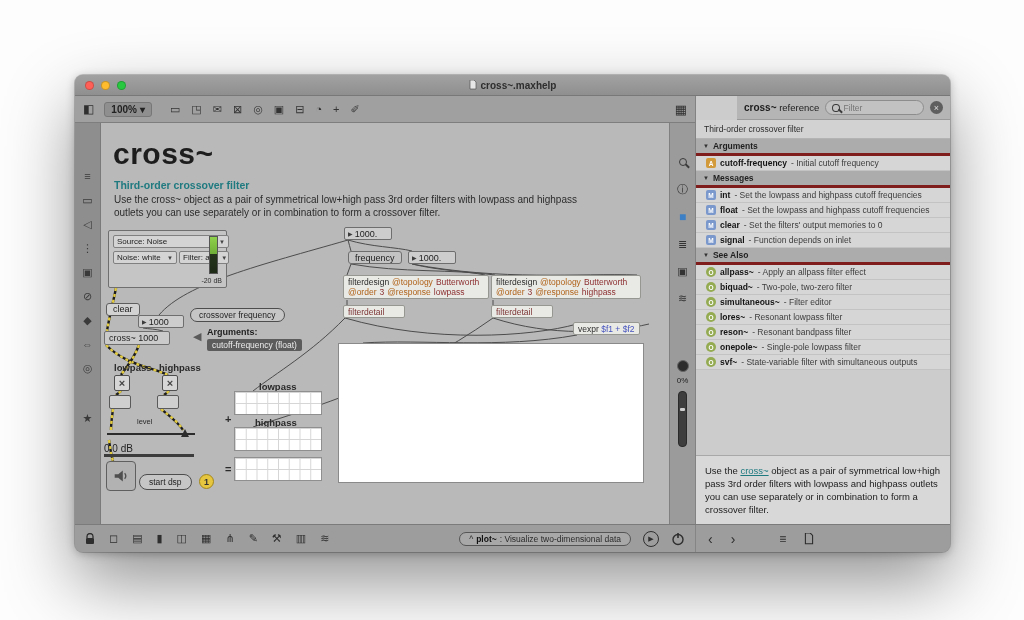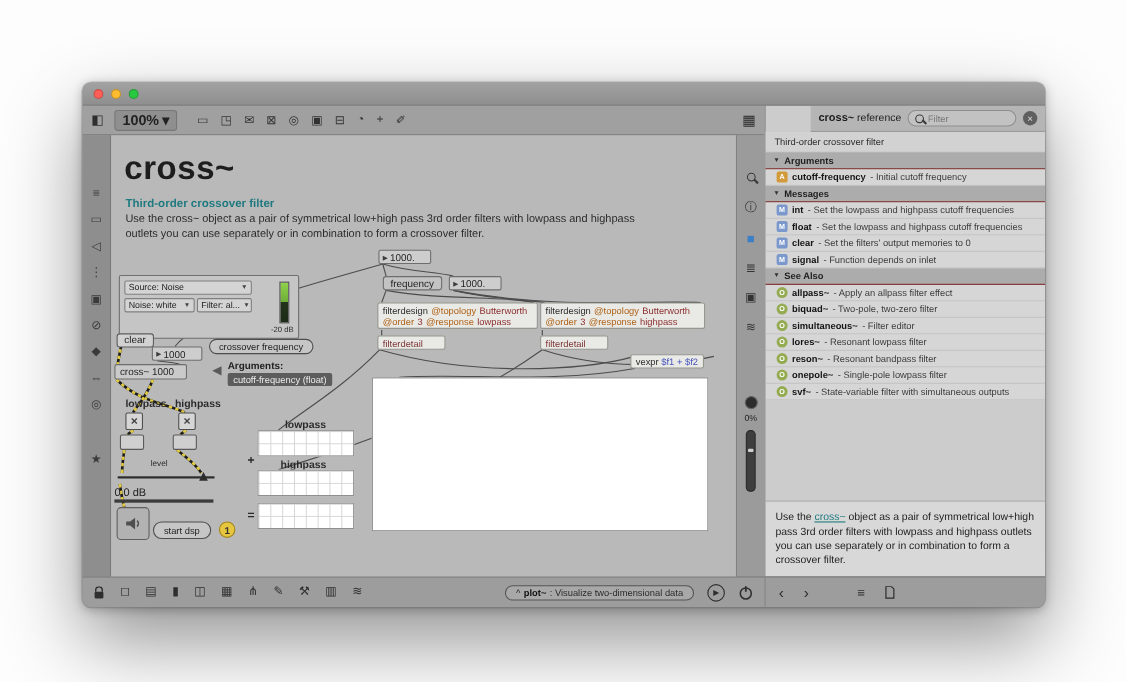--- a/index.html
+++ b/index.html
@@ -15,21 +15,21 @@
   .light{ width:9px; height:9px; border-radius:50%; border:0.5px solid rgba(0,0,0,.2); }
   .light.red{ background:#ff5f57; } .light.yel{ background:#febc2e; } .light.grn{ background:#28c840; }
   .win-title{ position:absolute; left:0; right:0; text-align:center; font-size:10px; font-weight:bold; color:#2e2e2e; pointer-events:none; display:flex; justify-content:center; align-items:center; gap:4px; }
 
   .midrow{ flex:1; display:flex; min-height:0; }
   .maincol{ width:620px; flex:0 0 620px; display:flex; flex-direction:column; min-height:0; }
 
   
   .toolbar{ height:27px; flex:0 0 27px; background:#a0a0a0; border-bottom:1px solid #7e7e7e; display:flex; align-items:center; padding:0 8px; gap:10px; }
   .tb-toggle{ font-size:12px; color:#2f2f2f; cursor:default; }
-  .zoom-btn{ display:flex; align-items:center; gap:3px; background:#8f8f8f; border:1px solid #777; border-radius:3px; font-size:13px; font-weight:bold; color:#222; padding:1px 6px; }
+  .zoom-btn{ display:flex; align-items:center; gap:3px; background:#8f8f8f; border:1px solid #777; border-radius:3px; font-size:10px; font-weight:bold; color:#222; padding:1px 6px; }
   .tb-icons{ display:flex; gap:11px; margin-left:8px; }
   .tb-icon{ font-size:11px; color:#333; }
   .tb-grid{ margin-left:auto; font-size:13px; color:#2f2f2f; }
 
   .bodyrow{ flex:1; display:flex; min-height:0; }
 
   
   .left-strip{ width:26px; flex:0 0 26px; background:#8e8e8e; border-right:1px solid #7a7a7a; display:flex; flex-direction:column; align-items:center; padding-top:48px; gap:13px; }
   .ls-icon{ font-size:11px; color:#3a3a3a; line-height:1; }
   .ls-icon:last-child{ margin-top:26px; }
@@ -104,21 +104,21 @@
 
   
   .sidebar{ flex:1; background:#cccccc; border-left:1px solid #828282; display:flex; flex-direction:column; min-height:0; }
   .sb-header{ height:24px; flex:0 0 24px; background:#b5b5b5; border-bottom:1px solid #9a9a9a; display:flex; align-items:center; padding:0 7px; gap:6px;margin-left:41px; }
   .sb-title{ font-size:9.5px; color:#1d1d1d; white-space:nowrap; }
   .sb-title b{ font-size:10px; }
   .sb-search{ flex:1; display:flex; align-items:center; gap:4px; background:#c2c2c2; border:1px solid #8d8d8d; border-radius:8px; height:15px; padding:0 6px; min-width:0; }
   .sb-search input{ border:none; background:transparent; outline:none; font-size:8.5px; color:#333; width:100%; font-family:"Liberation Sans",sans-serif; }
   .sb-close{ width:13px; height:13px; border-radius:50%; background:#5f5f5f; color:#ddd; font-size:9px; display:flex; align-items:center; justify-content:center; flex:0 0 13px; }
   .sb-sub{ background:#d2d2d2; border-bottom:1px solid #b3b3b3; font-size:8.5px; color:#2d2d2d; padding:4px 8px; }
-  .sec-header{ background:#acacac; border-bottom:1px solid #7f1d1d; font-size:8.5px; font-weight:bold; color:#1f1f1f; padding:2px 7px; display:flex; align-items:center; gap:4px;text-align:center; }
+  .sec-header{ background:#acacac; border-bottom:3px solid #7f1d1d; font-size:8.5px; font-weight:bold; color:#1f1f1f; padding:2px 7px; display:flex; align-items:center; gap:4px;text-align:center; }
   .sec-header .tri{ font-size:6px; color:#333; }
   .sec-row{ background:#d6d6d6; border-bottom:1px solid #c3c3c3; font-size:8.5px; padding:2px 7px 2px 10px; display:flex; align-items:center; gap:4px; white-space:nowrap; overflow:hidden; }
   .badge{ width:10px; height:10px; flex:0 0 10px; border-radius:2px; color:#fff; font-size:6.5px; font-weight:bold; display:flex; align-items:center; justify-content:center; }
   .badge.round{ border-radius:50%; }
   .row-name{ font-weight:bold; color:#141414; }
   .row-desc{ color:#3c3c3c; }
   .sb-spacer{ flex:1; background:#cccccc; }
   .sb-footer{ background:#d8d8d8; border-top:1px solid #a8a8a8; font-size:9.5px; color:#222; line-height:1.38; padding:8px 9px; }
   .sb-footer a{ color:#1f7a80; text-decoration:underline; }
 
@@ -137,20 +137,26 @@
 </head>
 <body>
 
 <div class="window">
 
   <div class="titlebar">
     <div class="traffic">
       <span class="light red"></span>
       <span class="light yel"></span>
       <span class="light grn"></span>
+    </div>
+    <div class="win-title">
+      <svg width="8" height="10" viewBox="0 0 8 10">
+          <path d="M1 0 H5 L7 2 V9 H1 Z" fill="#e6e6e6" stroke="#555" stroke-width="0.7"></path>
+        </svg>
+      <span>cross~.maxhelp</span>
     </div>
   </div>
 
   <div class="midrow">
     <div class="maincol">
 
       <div class="toolbar">
         <span class="tb-toggle">◧</span>
         <span class="zoom-btn">
             <span>100%</span>
@@ -222,21 +228,21 @@
               <path class="sigy" d="M60,286 C70,294 78,300 82,307"></path>
             <path class="sigb" d="M8,317 C9,325 10,331 12,338"></path>
               <path class="sigy" d="M8,317 C9,325 10,331 12,338"></path>
           </svg>
 
 
           <div class="abs h1" style="left:12px; top:14px;">cross~</div>
           <div class="abs subtitle" style="left:13px; top:56px;">Third-order crossover filter</div>
           <div class="abs desc" style="left:13px; top:70px;">Use the cross~ object as a pair of symmetrical low+high pass 3rd order filters with lowpass and highpass outlets you can use separately or in combination to form a crossover filter.</div>
 
-          <div class="abs panel" style="left:7px; top:107px; width:164px; height:58px;margin-top:20px;">
+          <div class="abs panel" style="left:7px; top:107px; width:119px; height:58px;">
             <div class="dd" style="left:4px; top:4px; width:116px; height:13px;">
                 <span>Source: Noise</span>
                 <span class="caret">▼</span>
               </div>
             <div class="dd" style="left:4px; top:20px; width:64px; height:13px;">
                 <span>Noise: white</span>
                 <span class="caret">▼</span>
               </div>
             <div class="dd" style="left:70px; top:20px; width:50px; height:13px;">
                 <span>Filter: al...</span>

